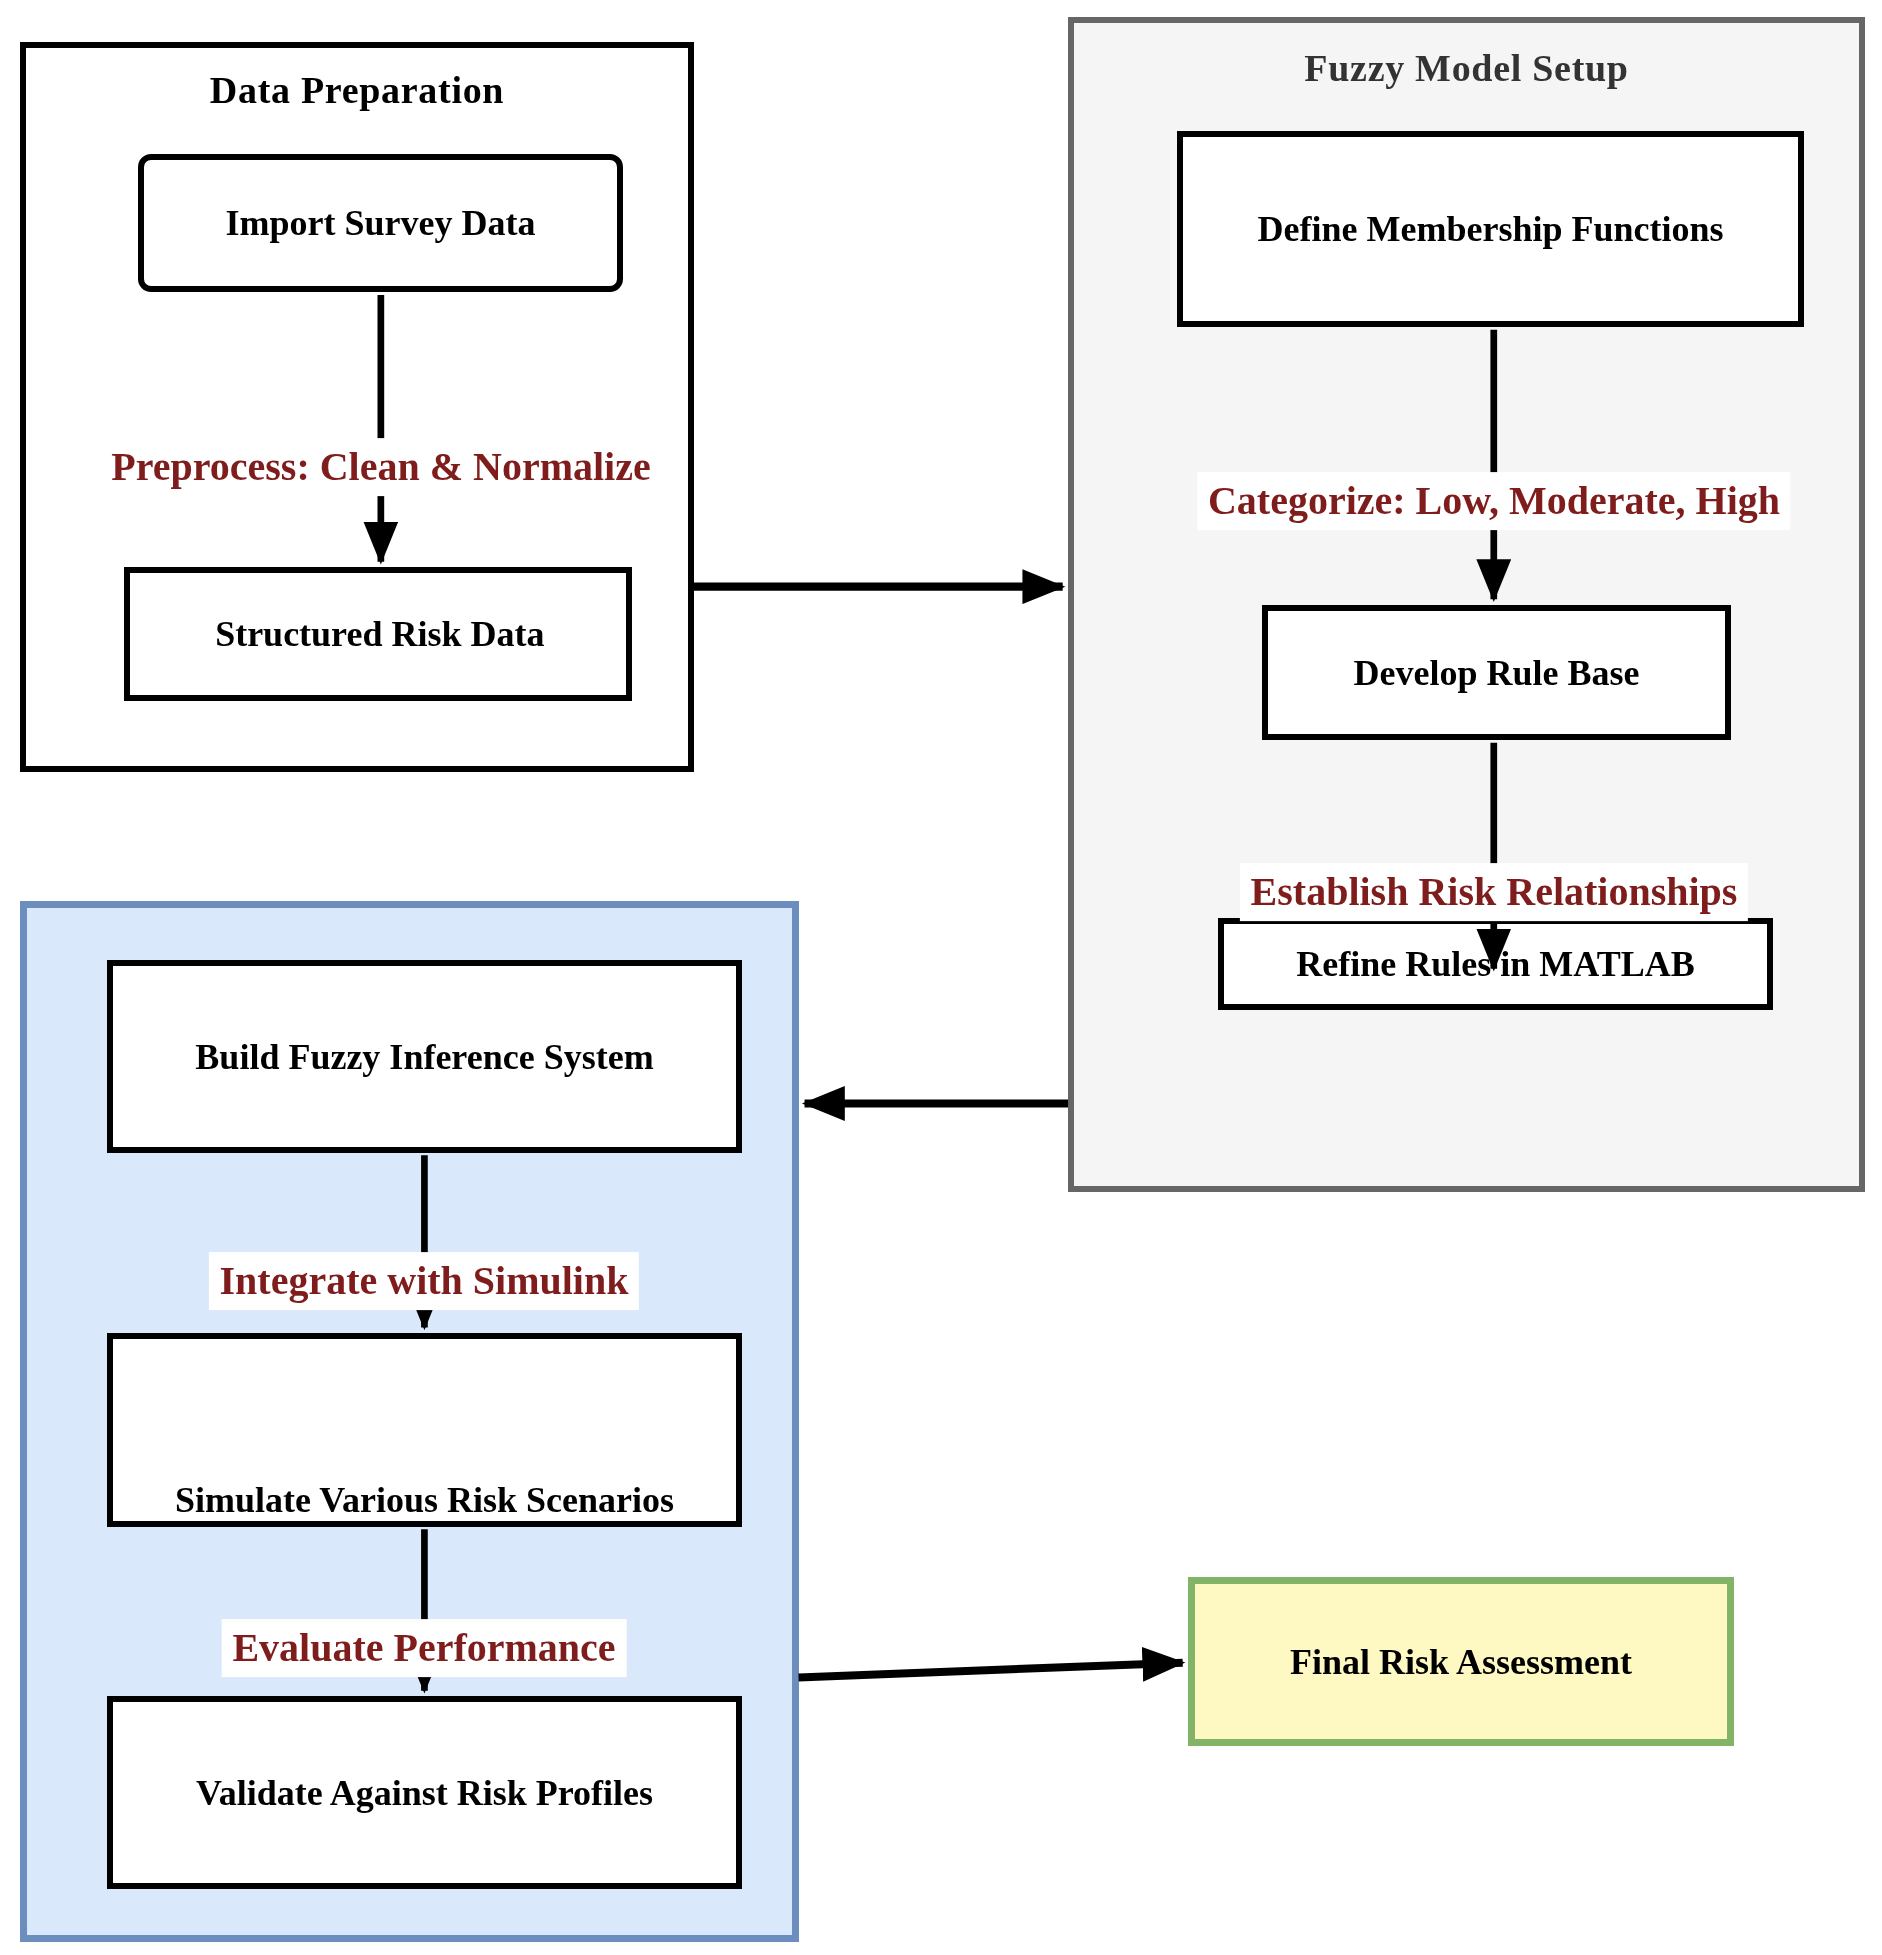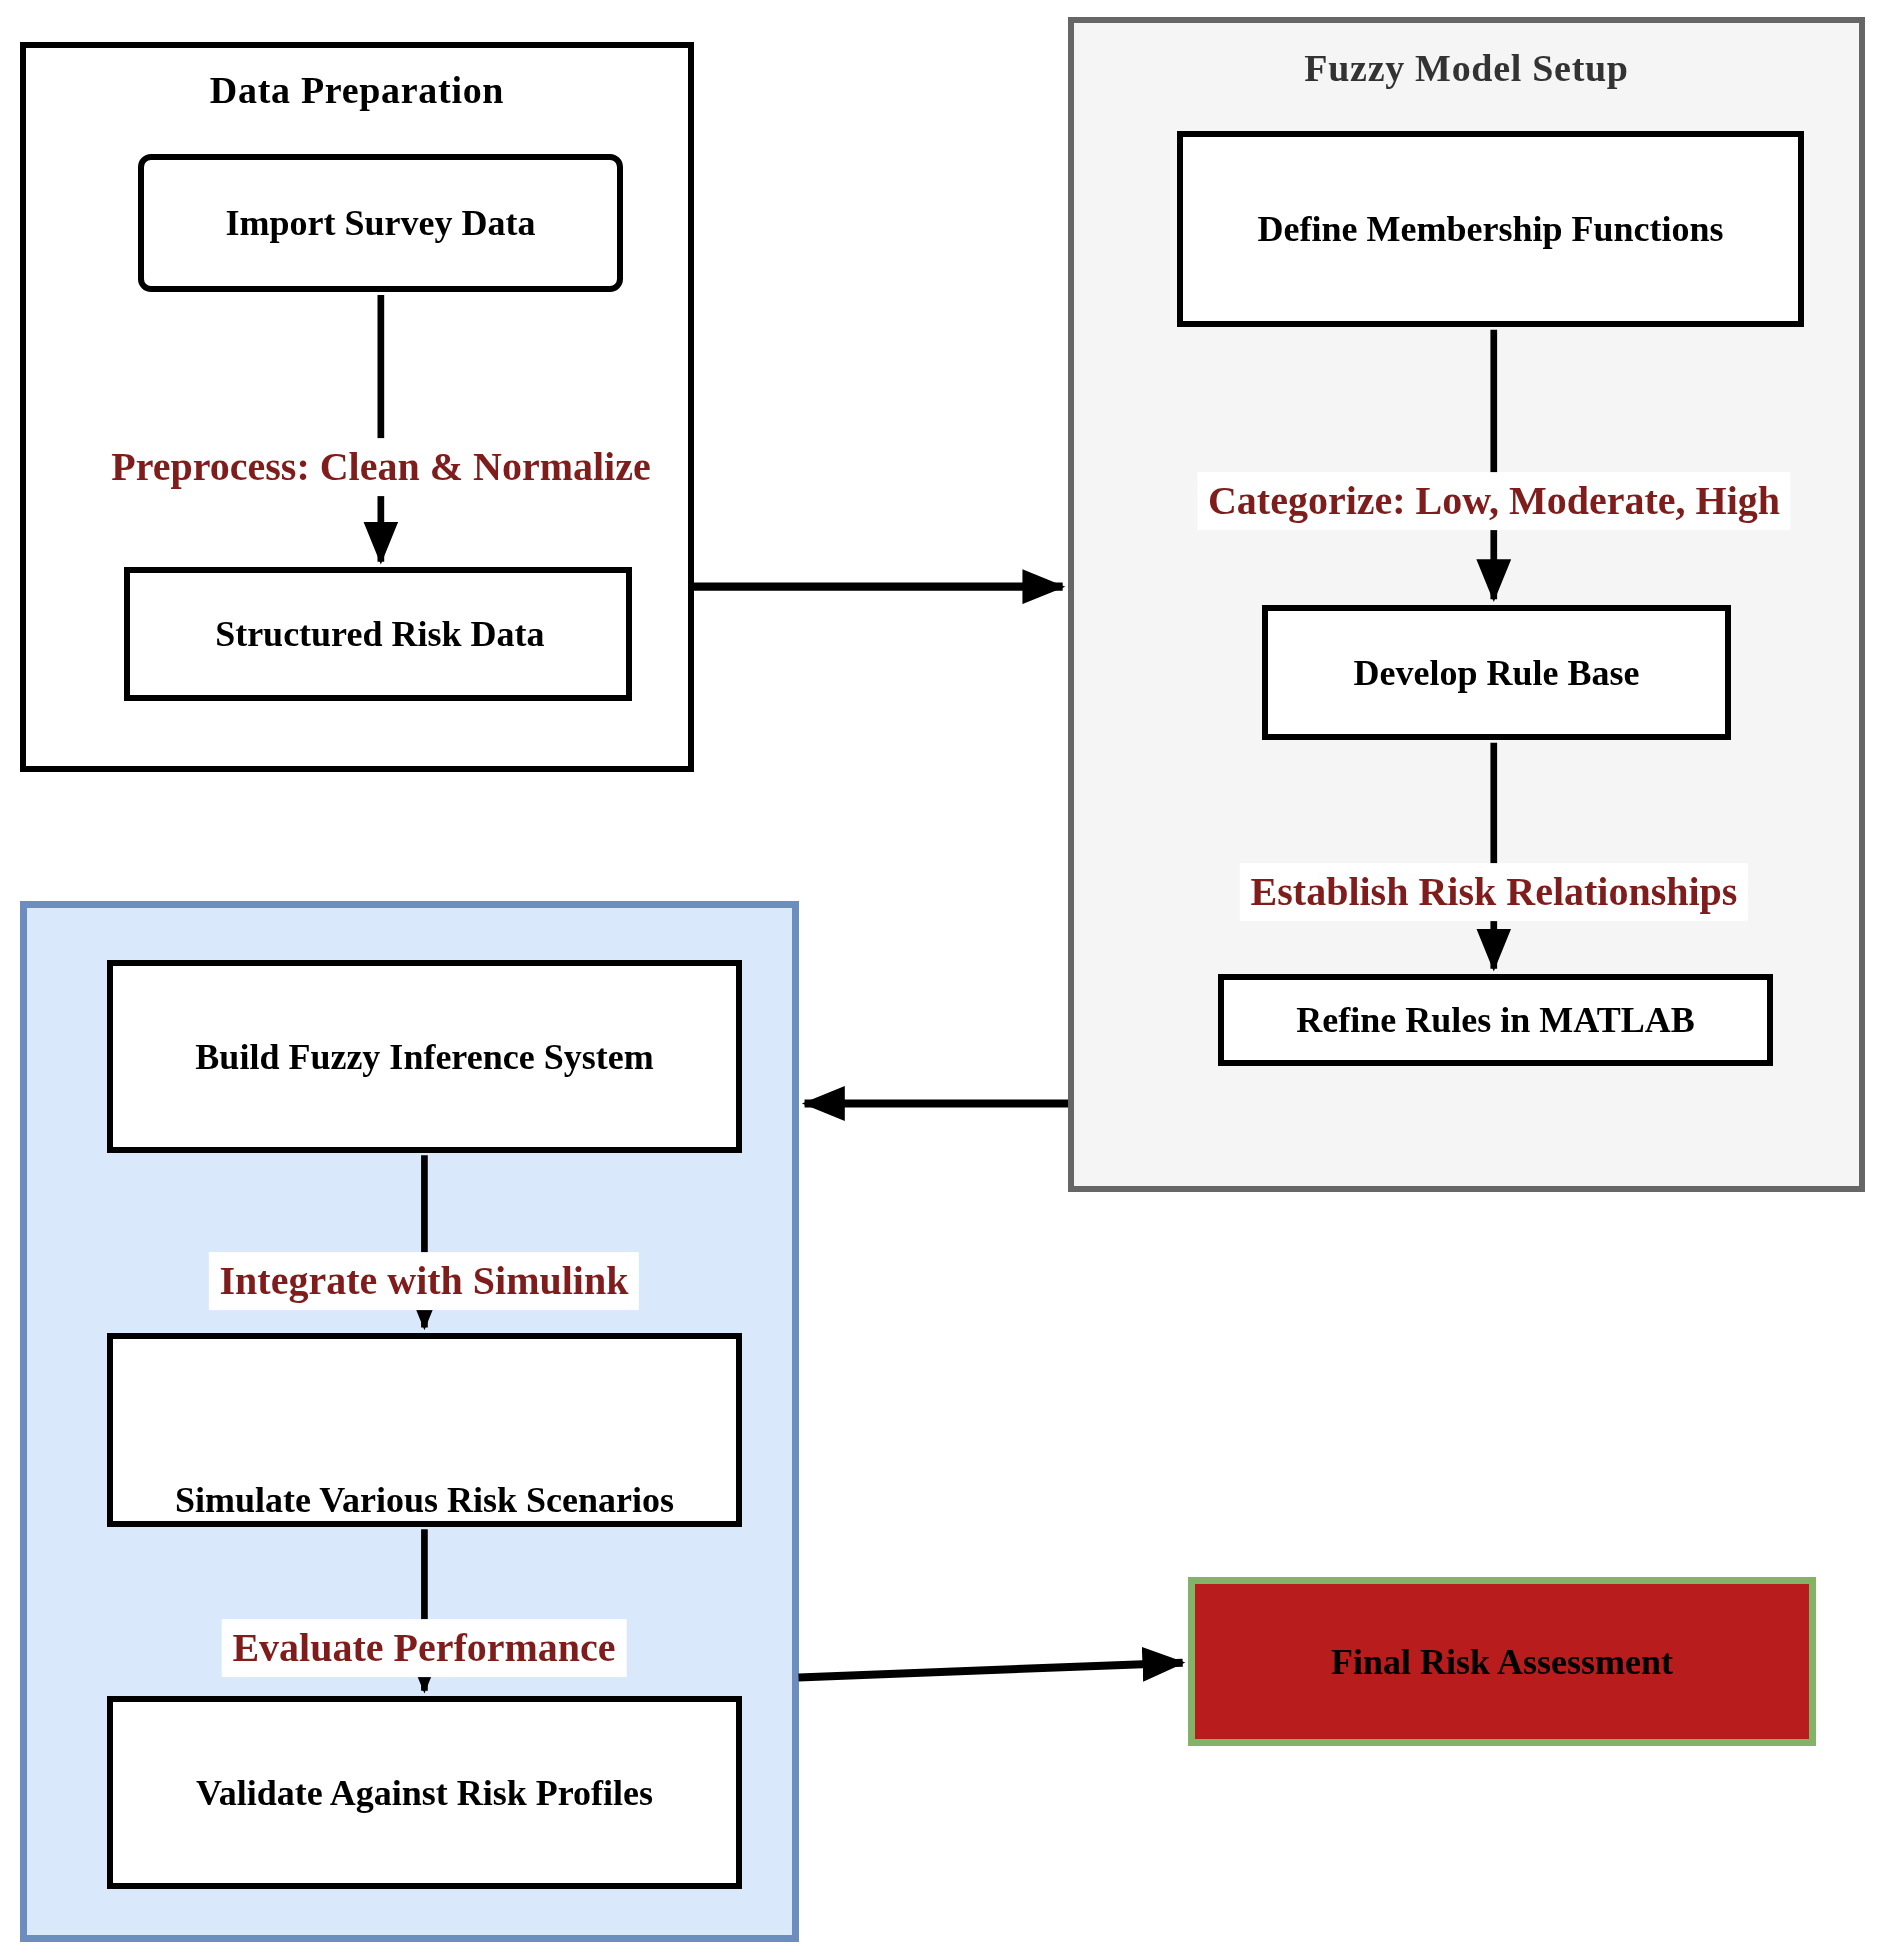--- a/index.html
+++ b/index.html
@@ -16,28 +16,28 @@
   
   #g-dataprep{left:20px;top:42px;width:674px;height:730px;background:#ffffff;border:6.7px solid #000000;}
   #g-dataprep .group-title{top:20px;color:#000000;}
   #n-import{left:138px;top:154px;width:485px;height:138px;border-radius:13px;}
   #n-structured{left:124px;top:567px;width:508px;height:134px;padding-left:17px;}
   
   #g-fuzzy{left:1068px;top:17px;width:797px;height:1175px;background:#f5f5f5;border:6.7px solid #666666;}
   #g-fuzzy .group-title{top:23px;color:#333333;}
   #n-define{left:1177px;top:131px;width:627px;height:196px;}
   #n-develop{left:1262px;top:605px;width:469px;height:135px;}
-  #n-refine{left:1218px;top:974px;width:555px;height:92px;}
+  #n-refine{left:1218px;top:918px;width:555px;height:92px;}
   
   #g-sim{left:20px;top:901px;width:779px;height:1041px;background:#dae8fc;border:7.4px solid #6c8ebf;}
   #n-build{left:107px;top:960px;width:635px;height:193px;}
   #n-simulate{left:107px;top:1333px;width:635px;height:194px;align-items:flex-end;}
   #n-validate{left:107px;top:1696px;width:635px;height:193px;}
   
-  #n-final{left:1188px;top:1577px;width:628px;height:169px;background:#b91c1c;border:7.4px solid #82b366;}
+  #n-final{left:1188px;top:1577px;width:546px;height:169px;background:#fef9c3;border:7.4px solid #82b366;}
   
   #arrows{position:absolute;left:0;top:0;width:1882px;height:1955px;pointer-events:none;}
 </style>
 </head>
 <body>
 
 <div id="stage">
 
   <div class="group" id="g-dataprep">
     <div class="group-title">Data Preparation</div>

